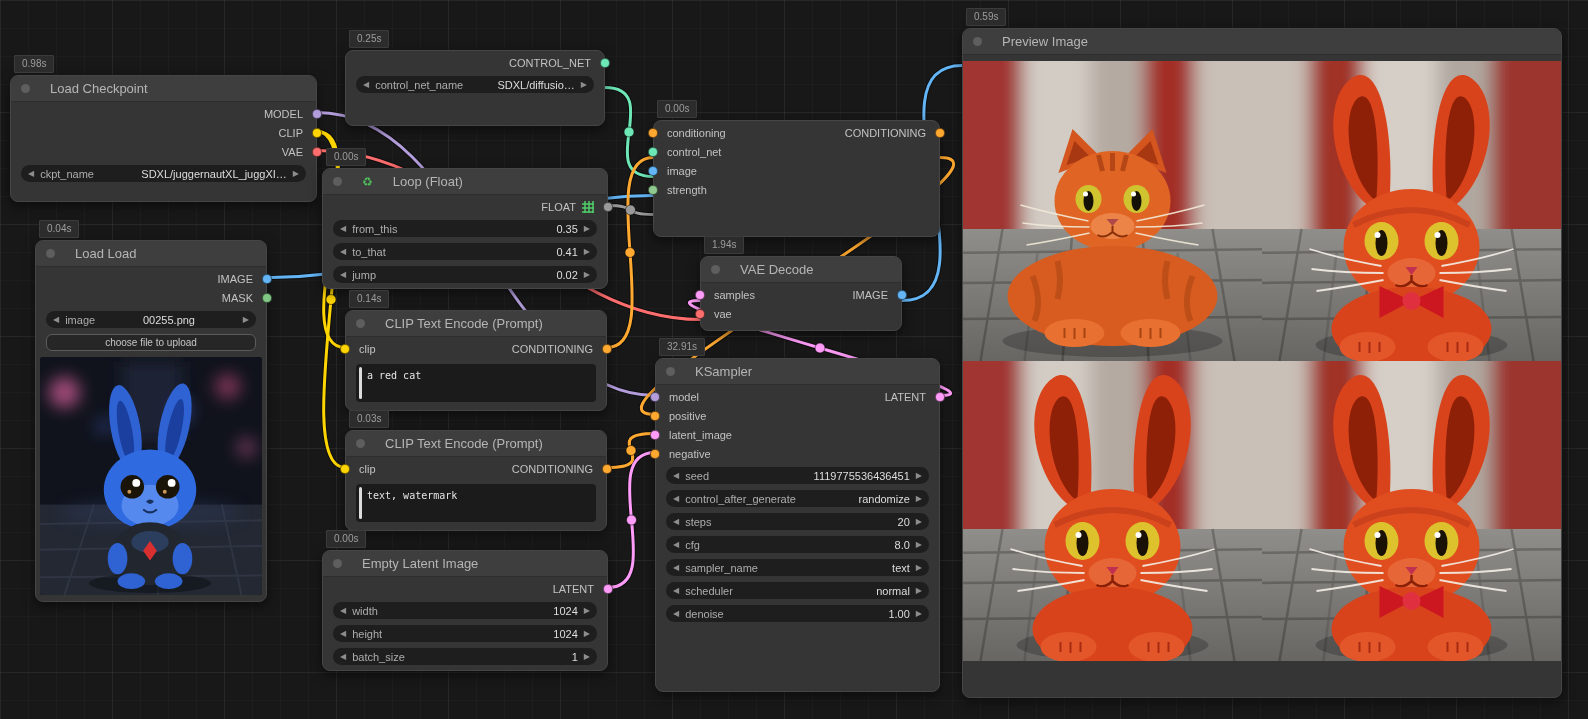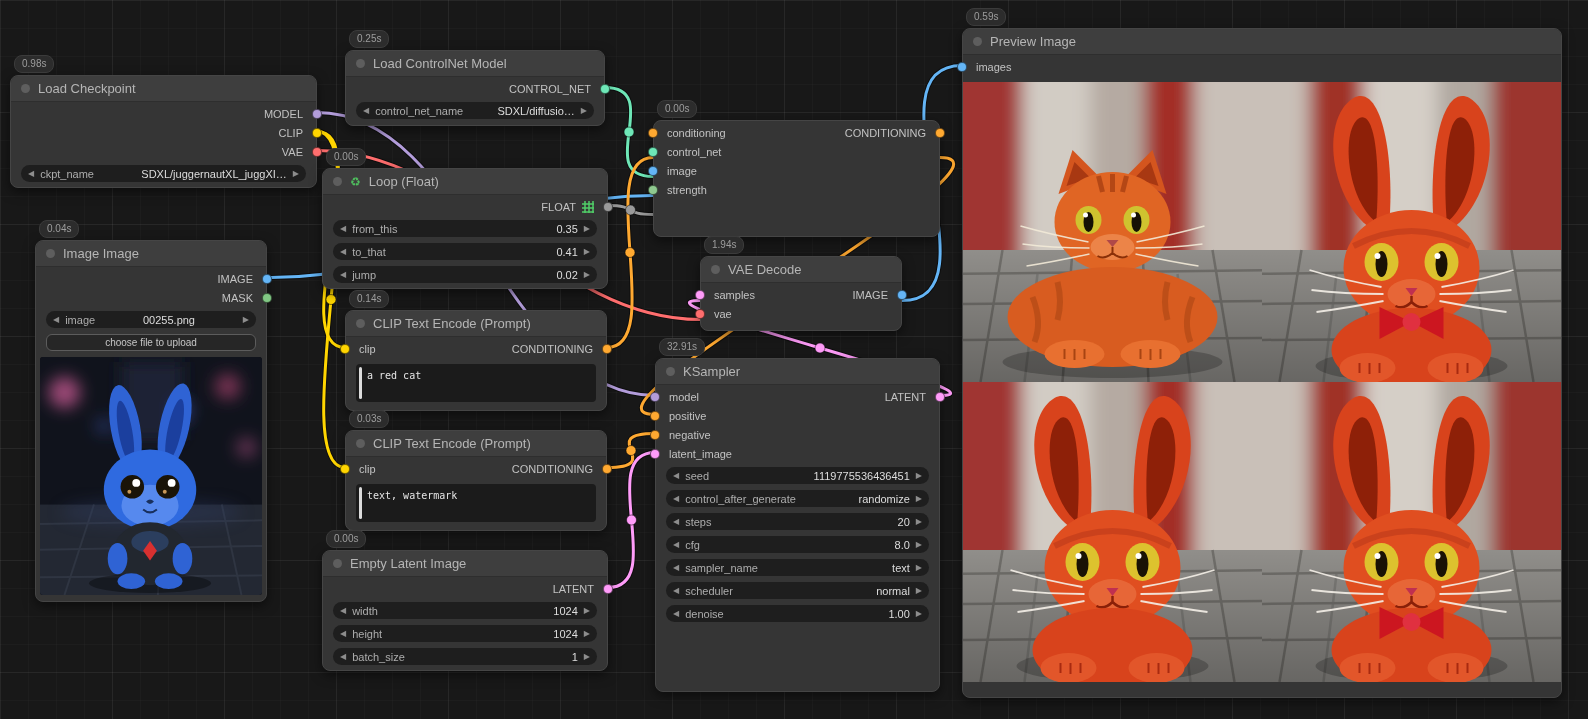--- a/index.html
+++ b/index.html
@@ -9,22 +9,22 @@
     background-image:
       linear-gradient(rgba(255,255,255,.045) 1px,transparent 1px),
       linear-gradient(90deg,rgba(255,255,255,.045) 1px,transparent 1px),
       linear-gradient(rgba(255,255,255,.018) 1px,transparent 1px),
       linear-gradient(90deg,rgba(255,255,255,.018) 1px,transparent 1px);
     background-size:112px 112px,112px 112px,28px 28px,28px 28px;}
   #wires{position:absolute;left:0;top:0;z-index:1;pointer-events:none}
   .node{position:absolute;z-index:2;background:#353535;border:1px solid #454545;border-radius:8px;
         box-shadow:0 4px 12px rgba(0,0,0,.5)}
   .badge{position:absolute;top:-21px;left:3px;background:#2c2c2c;border:1px solid #3b3b3b;color:#9d9d9d;
-         font-size:10px;padding:2px 7px;border-radius:8px;line-height:1.15;white-space:nowrap}
-  .nheader{height:26px;display:flex;align-items:center;gap:8px;padding:0 10px;background:#3e3e3e;
+         font-size:10px;padding:2px 7px;border-radius:1px;line-height:1.15;white-space:nowrap}
+  .nheader{height:26px;display:flex;align-items:center;gap:20px;padding:0 10px;background:#3e3e3e;
            border-radius:7px 7px 0 0;border-bottom:1px solid #2e2e2e}
   .ndot{width:9px;height:9px;border-radius:50%;background:#5e5e5e;flex:none}
   .nicon{font-size:12px;color:#4fbf5e;flex:none;line-height:1}
   .ntitle{font-size:13px;color:#b5b5b5;white-space:nowrap;overflow:hidden}
   .slots{padding-top:2px}
   .srow{position:relative;display:flex;align-items:center;height:19px;font-size:11px;color:#c2c2c2}
   .in-group{display:flex;align-items:center;gap:7px;padding-left:13px}
   .out-group{display:flex;align-items:center;gap:6px;margin-left:auto;padding-right:13px}
   .dot{width:10px;height:10px;border-radius:50%;background:var(--c,#888);border:1px solid rgba(0,0,0,.55);
        position:absolute;top:50%;transform:translateY(-50%)}
@@ -229,21 +229,21 @@
       <circle cx="630.5" cy="210" r="5" fill="#9A9A9A"></circle>
       <circle cx="630" cy="252.5" r="5" fill="#FFA931"></circle>
       <circle cx="797.5" cy="286" r="5" fill="#FFA931"></circle>
       <circle cx="631" cy="450.5" r="5" fill="#FFA931"></circle>
       <circle cx="631.5" cy="520" r="5" fill="#FF9CF9"></circle>
       <circle cx="820" cy="348" r="5" fill="#FF9CF9"></circle>
       <circle cx="932" cy="183" r="5" fill="#64B5F6"></circle>
     </g>
   </svg>
 
-  <div class="node" style="left:10px;top:75px;width:307px;height:113px">
+  <div class="node" style="left:10px;top:75px;width:307px;height:127px">
     <div class="badge">0.98s</div>
     <div class="nheader">
       <span class="ndot"></span>
       <span class="ntitle">Load Checkpoint</span>
     </div>
     <div class="slots">
       <div class="srow">
         <span class="out-group">
             <span>MODEL</span>
           </span>
@@ -267,24 +267,20 @@
         <span class="warr">◀</span>
         <span class="wlabel">ckpt_name</span>
         <span class="wvalue">SDXL/juggernautXL_juggXI…</span>
         <span class="warr">▶</span>
       </div>
     </div>
   </div>
 
   <div class="node" style="left:345px;top:50px;width:260px;height:76px">
     <div class="badge">0.25s</div>
-    <div class="nheader">
-      <span class="ndot"></span>
-      <span class="ntitle">Load ControlNet Model</span>
-    </div>
     <div class="slots">
       <div class="srow">
         <span class="out-group">
             <span>CONTROL_NET</span>
           </span>
         <span class="dot dout" style="--c: #6EE7B7;"></span>
       </div>
     </div>
     <div class="widgets">
       <div class="widget">
@@ -331,21 +327,21 @@
         <span class="wvalue">0.02</span>
         <span class="warr">▶</span>
       </div>
     </div>
   </div>
 
   <div class="node" style="left:35px;top:240px;width:232px;height:362px">
     <div class="badge">0.04s</div>
     <div class="nheader">
       <span class="ndot"></span>
-      <span class="ntitle">Image Image</span>
+      <span class="ntitle">Load Load</span>
     </div>
     <div class="slots">
       <div class="srow">
         <span class="out-group">
             <span>IMAGE</span>
           </span>
         <span class="dot dout" style="--c: #64B5F6;"></span>
       </div>
       <div class="srow">
         <span class="out-group">
@@ -529,29 +525,29 @@
           </span>
         <span class="dot dout" style="--c: #FF9CF9;"></span>
       </div>
       <div class="srow">
         <span class="dot din" style="--c: #FFA931;"></span>
         <span class="in-group">
             <span>positive</span>
           </span>
       </div>
       <div class="srow">
+        <span class="dot din" style="--c: #FF9CF9;"></span>
+        <span class="in-group">
+            <span>latent_image</span>
+          </span>
+      </div>
+      <div class="srow">
         <span class="dot din" style="--c: #FFA931;"></span>
         <span class="in-group">
             <span>negative</span>
-          </span>
-      </div>
-      <div class="srow">
-        <span class="dot din" style="--c: #FF9CF9;"></span>
-        <span class="in-group">
-            <span>latent_image</span>
           </span>
       </div>
     </div>
     <div class="widgets">
       <div class="widget">
         <span class="warr">◀</span>
         <span class="wlabel">seed</span>
         <span class="wvalue">1119775536436451</span>
         <span class="warr">▶</span>
       </div>
@@ -628,28 +624,20 @@
         <span class="warr">▶</span>
       </div>
     </div>
   </div>
 
   <div class="node" style="left:962px;top:28px;width:600px;height:670px">
     <div class="badge">0.59s</div>
     <div class="nheader">
       <span class="ndot"></span>
       <span class="ntitle">Preview Image</span>
-    </div>
-    <div class="slots">
-      <div class="srow">
-        <span class="dot din" style="--c: #64B5F6;"></span>
-        <span class="in-group">
-            <span>images</span>
-          </span>
-      </div>
     </div>
     <div class="pv-grid">
       <div class="pv-cell">
         <svg viewBox="0 0 300 300" preserveAspectRatio="xMidYMid slice">
           <use href="#pv-bg-a"></use>
             <use href="#pv-floor"></use>
             <use href="#pv-cat"></use>
         </svg>
       </div>
       <div class="pv-cell">

